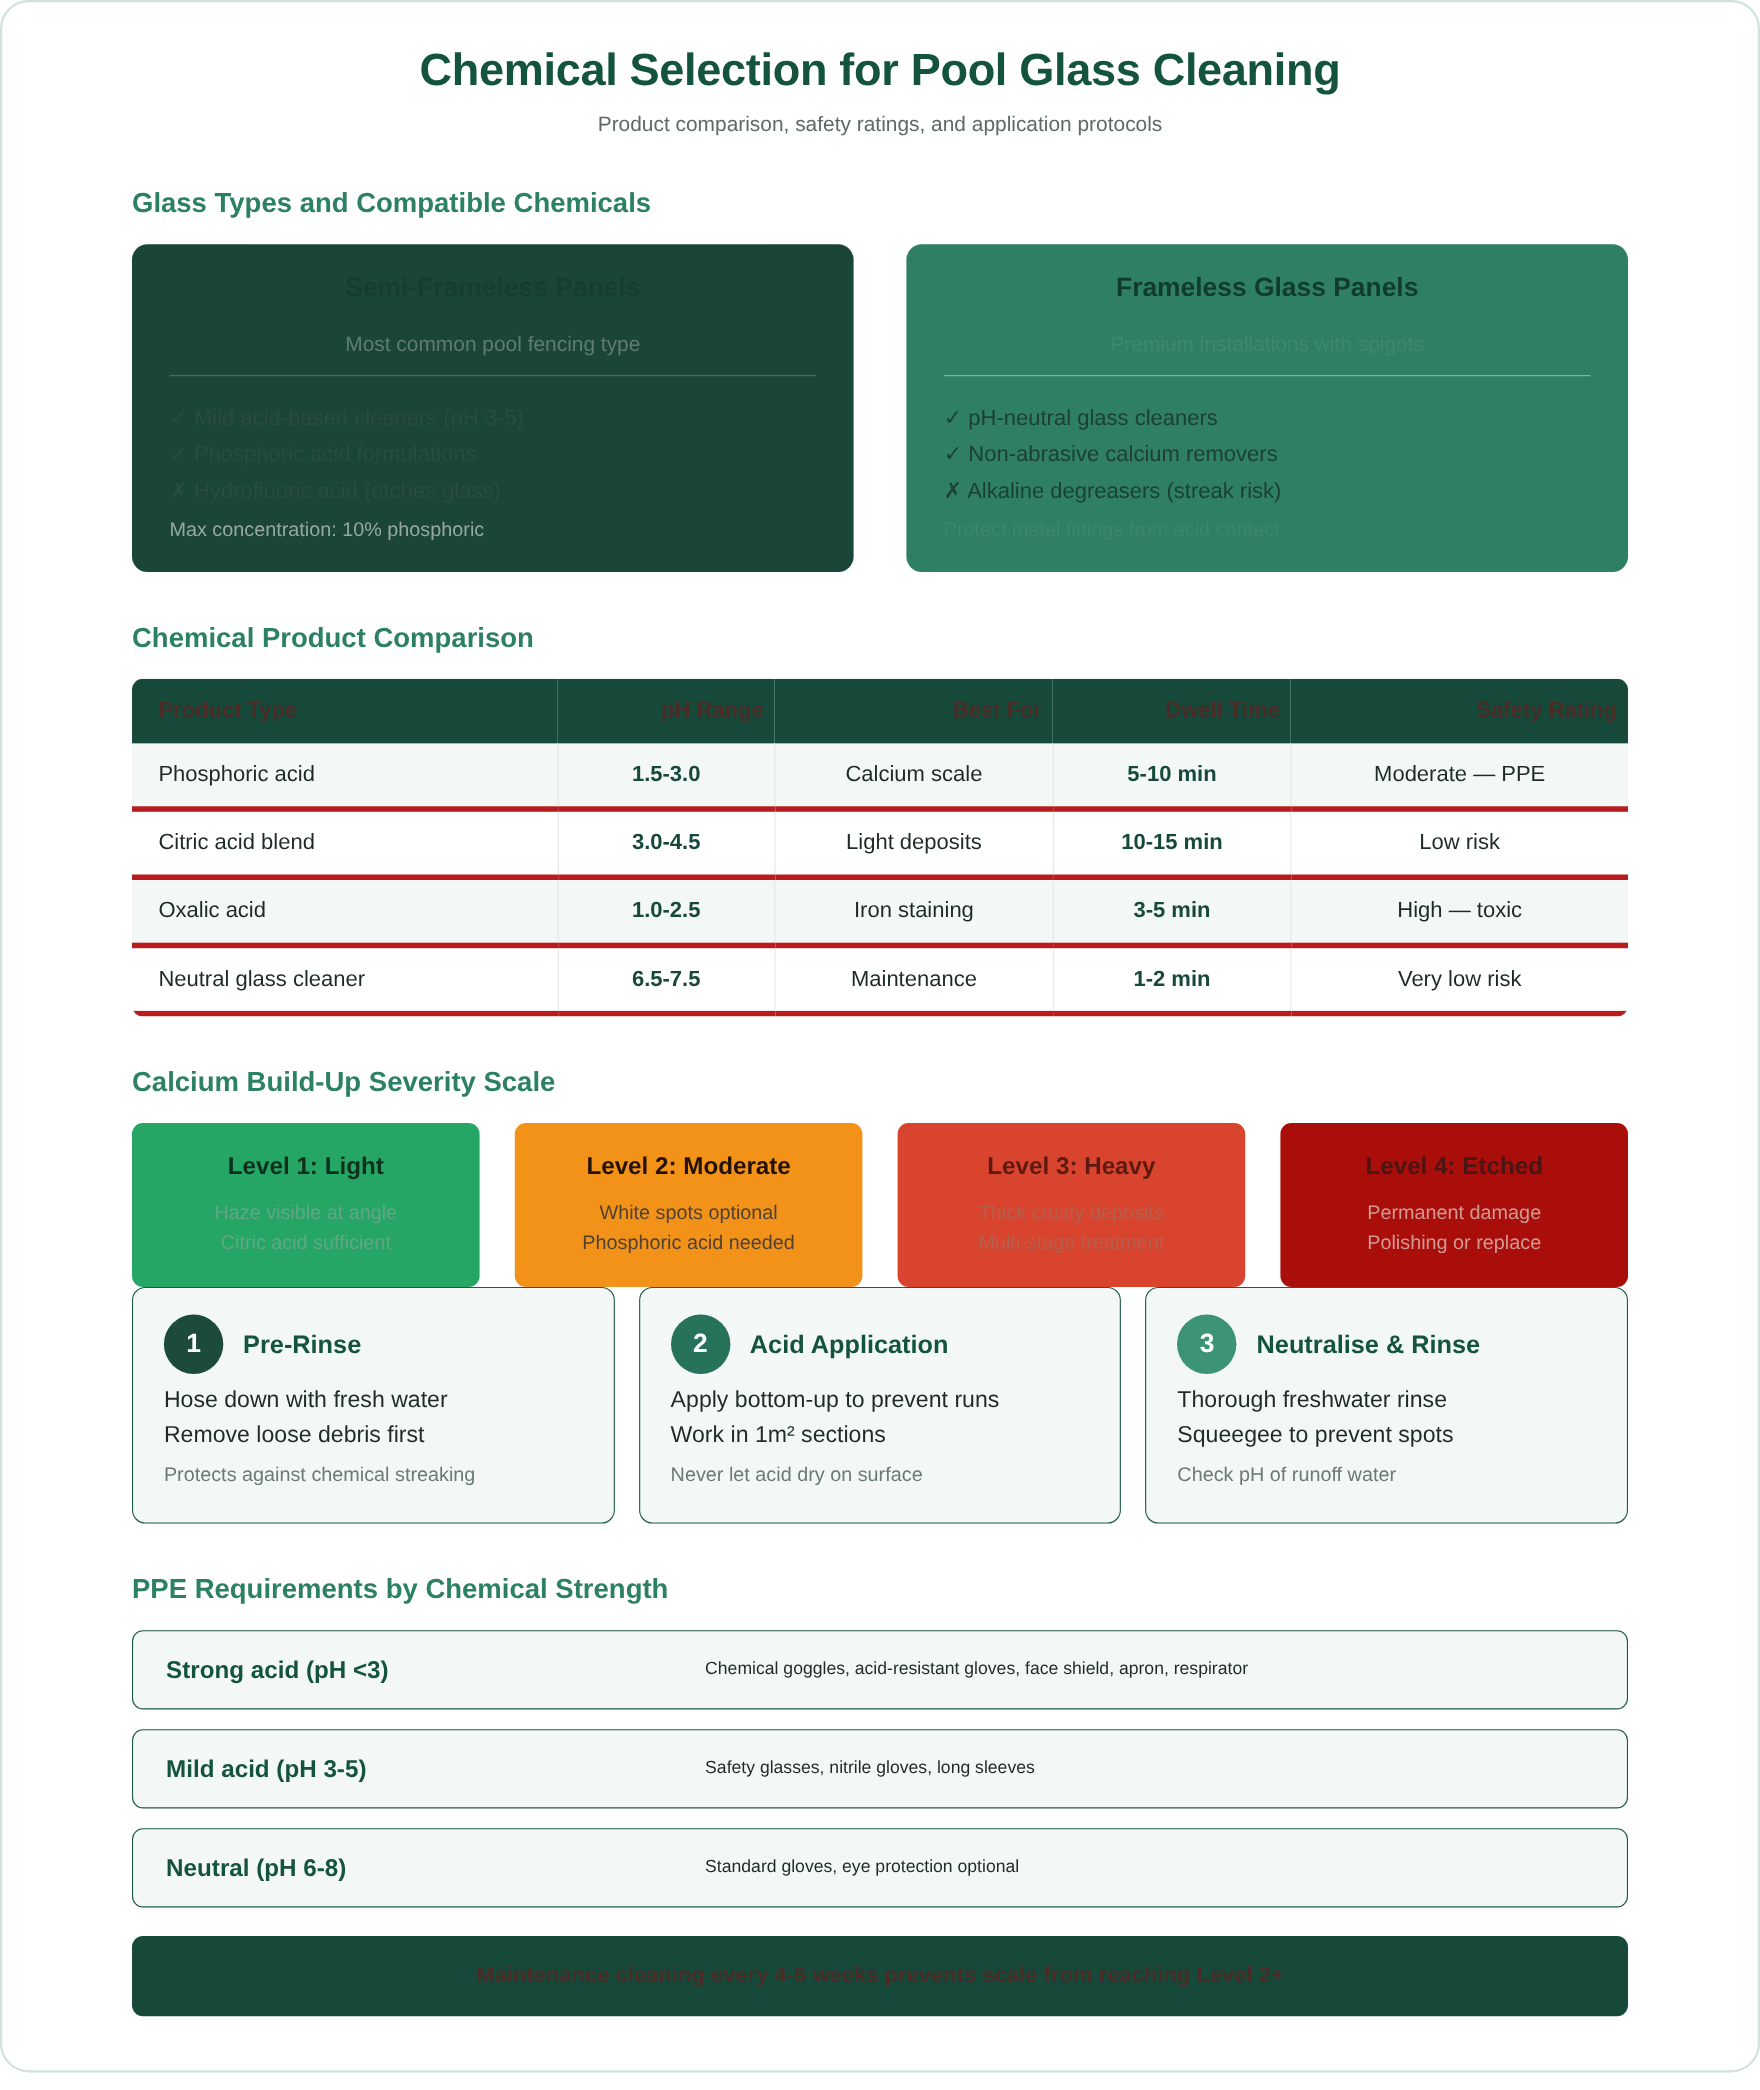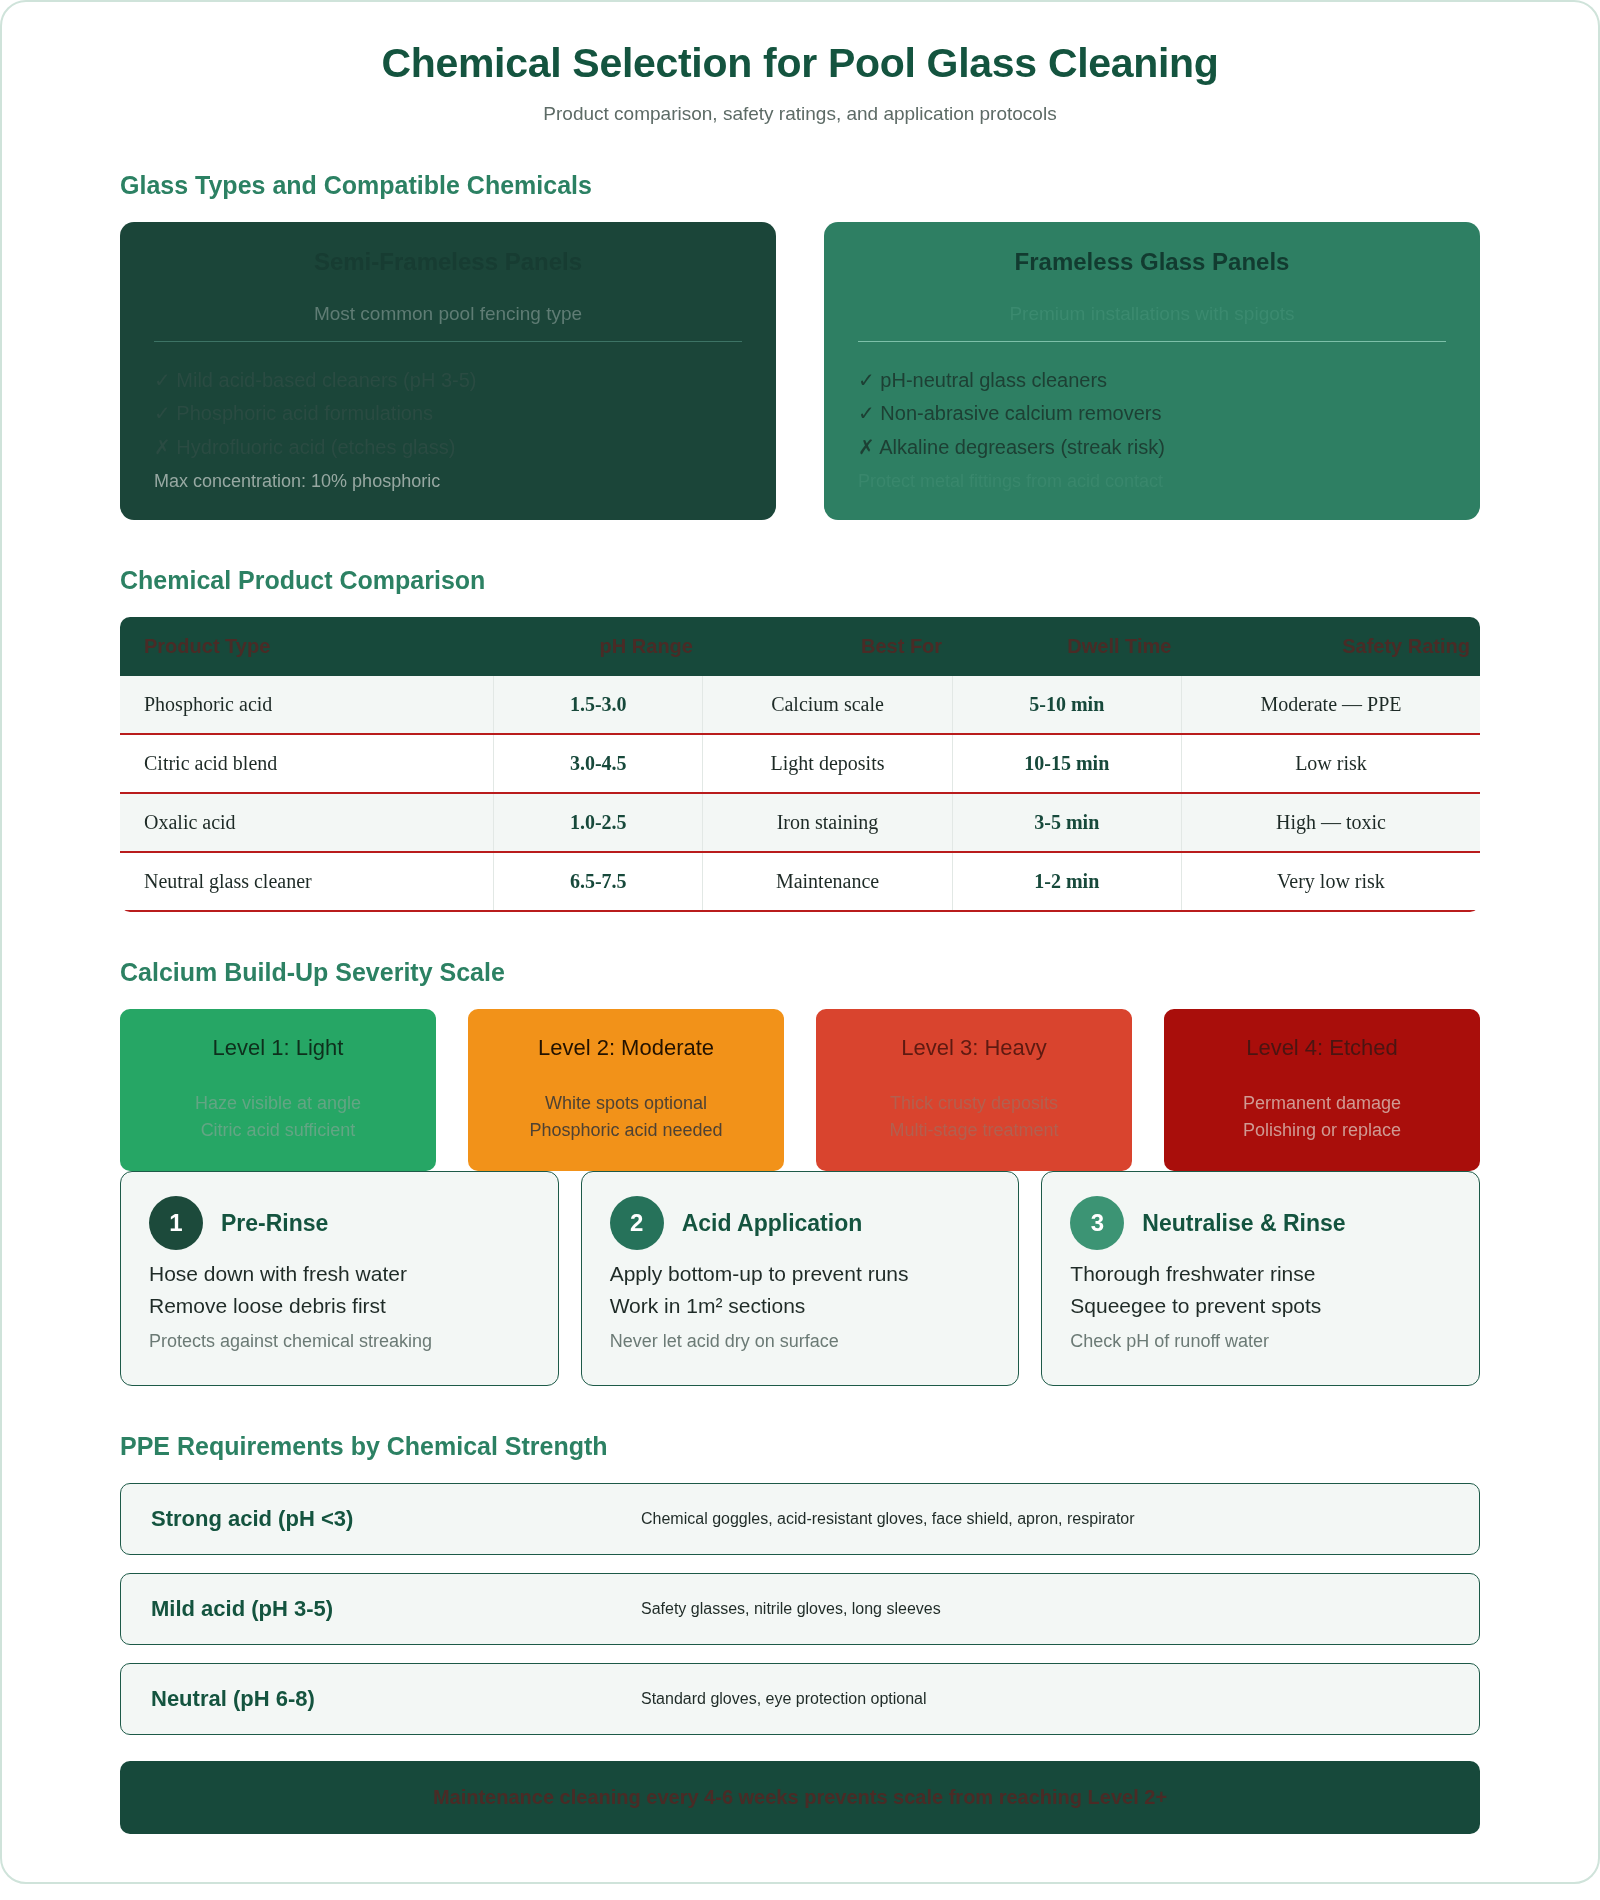--- a/index.html
+++ b/index.html
@@ -113,23 +113,22 @@
     color: #4a2b26;
     font-weight: bold;
     padding: 18px 10px;
     text-align: right;
   }
   .cmp-table thead th:first-child { text-align: left; padding-left: 24px; }
   .cmp-table tbody td {
     padding: 17px 10px;
     text-align: center;
     color: #1d2a26;
-    border-bottom: 2px solid #b91c1c;
+    border-bottom: 5px solid #b91c1c;
     border-right: 1px solid #e2e8e5;
-    font-family: Liberation Serif, serif;
   }
   .cmp-table tbody td:first-child { text-align: left; padding-left: 24px; }
   .cmp-table tbody td:last-child { border-right: 0; }
   .cmp-table tbody tr:nth-child(odd) td { background: #f3f7f5; }
   .cmp-table tbody tr:nth-child(even) td { background: #ffffff; }
   .cmp-table td.num { font-weight: bold; color: #17493b; }
 
   
   .sev-grid {
     display: grid;
@@ -137,22 +136,22 @@
     gap: 32px;
   }
   .sev-card {
     border-radius: 10px;
     padding: 26px 10px 26px 10px;
     text-align: center;
     min-height: 128px;
   }
   .sev-title {
     font-size: 22px;
-    font-weight: normal;
-    margin-bottom: 29px;
+    font-weight: bold;
+    margin-bottom: 16px;
   }
   .sev-line { font-size: 18px; line-height: 1.55; }
 
   .sev-1 { background: #26a665; }
   .sev-1 .sev-title { color: #0e2f1c; }
   .sev-1 .sev-line  { color: #63a584; }
   .sev-2 { background: #f29219; }
   .sev-2 .sev-title { color: #231200; }
   .sev-2 .sev-line  { color: #4f4233; }
   .sev-3 { background: #d9442e; }

